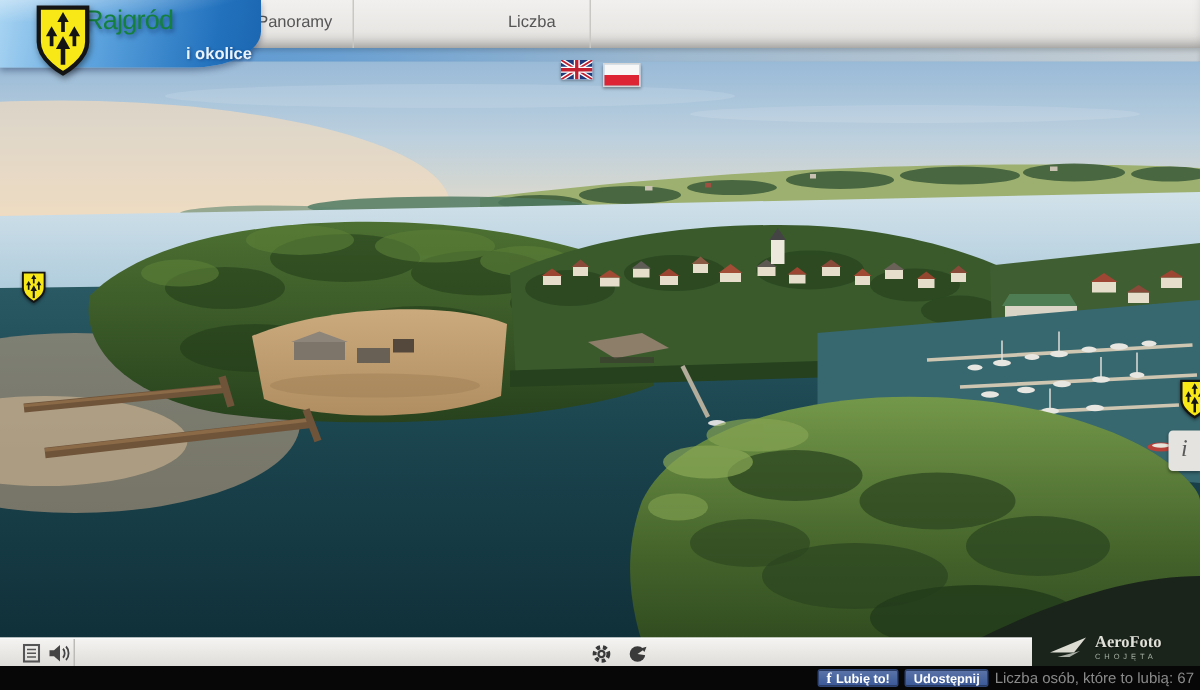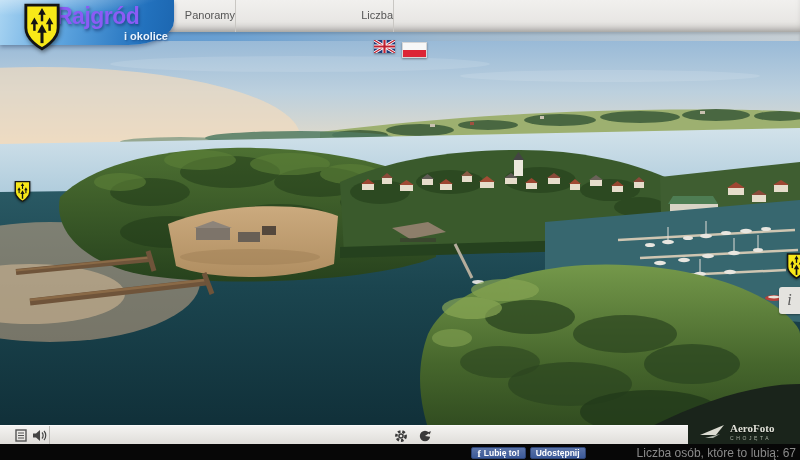--- a/index.html
+++ b/index.html
@@ -11,32 +11,32 @@
   
   .photo { left:0; top:32px; width:800px; height:413px; cursor:grab; }
 
   
   .tabbar { left:0; top:0; width:800px; height:32px;
     background:linear-gradient(#f1f0ee,#e4e2df);
     box-shadow: inset 0 -7px 9px -5px rgba(0,0,0,.38); }
   .blue-strip { left:0; top:32px; width:800px; height:9px;
     background:linear-gradient(to right,#4e91cf 0%,#6aa0d2 28%,#9db8cf 55%,#c7cfd4 100%);
     box-shadow: inset 0 2px 3px rgba(0,0,0,.15); }
-  .tab { top:0; height:32px; width:78px; line-height:31px; text-align:right;
+  .tab { top:0; height:32px; width:78px; line-height:31px; text-align:center;
     font-size:11px; color:#555; border-right:1px solid #c9c7c3; cursor:pointer; }
   .tab:first-of-type { border-left:1px solid #c9c7c3; }
   .tab-panoramy { left:158px; } .tab-filmy { left:237px; } .tab-galeria { left:316px; }
 
   .banner { left:0; top:0; width:174px; height:45px; z-index:5;
     background:linear-gradient(100deg,#a8d4f2 0%,#5ca3de 38%,#2271bd 82%,#1c66b0 100%);
     border-bottom-right-radius:46px 24px; box-shadow:0 2px 4px rgba(0,20,60,.35); }
   .banner::after { content:""; position:absolute; left:0; top:0; width:100%; height:55%;
     background:radial-gradient(120% 130% at 12% -30%, rgba(255,255,255,.55), rgba(255,255,255,0) 70%);
     border-bottom-right-radius:46px 24px; }
-  .site-title { left:56px; top:3px; z-index:7; color:#8b5cf6; font-size:23px; font-weight:bold;
+  .site-title { left:56px; top:3px; z-index:7; color:#15803d; font-size:18px; font-weight:normal;
     letter-spacing:-.5px; text-shadow:1px 2px 3px rgba(8,30,80,.5); }
   .site-subtitle { left:94px; top:30px; width:74px; z-index:7; text-align:right; color:#eaf4fd;
     font-size:11px; font-weight:bold; text-shadow:1px 1px 2px rgba(8,30,80,.45); }
   .coat-main { left:23px; top:2px; width:38px; height:50px; z-index:8;
     filter:drop-shadow(1px 2px 2px rgba(0,0,0,.45)); }
 
   
   .flag { cursor:pointer; box-shadow:0 1px 2px rgba(0,0,0,.4); }
   .flag-uk { left:374px; top:40px; width:21px; height:13px; }
   .flag-pl { left:402px; top:42px; width:25px; height:16px; border:1px solid #d6d6d6; }
@@ -67,21 +67,21 @@
     text-shadow:0 1px 1px rgba(0,0,0,.6);font-weight:bold; }
   .af-tag { font-size:5px; letter-spacing:2.6px; color:#a8b0a4; margin-top:2px; }
 
   
   .blackbar { left:0; top:444px; width:800px; height:16px; background:#070707; }
   .fb-cluster { position:absolute; right:4px; top:2px; display:flex; align-items:center; gap:4px; }
   .fb-btn { display:flex; align-items:center; gap:3px; background:linear-gradient(#5b74a8,#3b5998);
     border:1px solid #2d4373; border-radius:2px; color:#fff; font-size:8.5px; font-weight:bold;
     padding:1px 5px; height:12px; cursor:pointer; white-space:nowrap; }
   .fb-f { font-family:"Liberation Serif", serif; font-weight:bold; font-size:10px; line-height:9px; }
-  .fb-count { color:#8a8a8a; font-size:12px; white-space:nowrap;margin-left:47px; }
+  .fb-count { color:#8a8a8a; font-size:10px; white-space:nowrap; }
 </style>
 </head>
 <body>
 
 <div id="app">
 
   <svg class="photo" viewBox="0 0 800 413" preserveAspectRatio="none">
     <defs>
       <linearGradient id="skyG" x1="0" y1="0" x2="0" y2="1">
         <stop offset="0" stop-color="#93b6d6"></stop>

